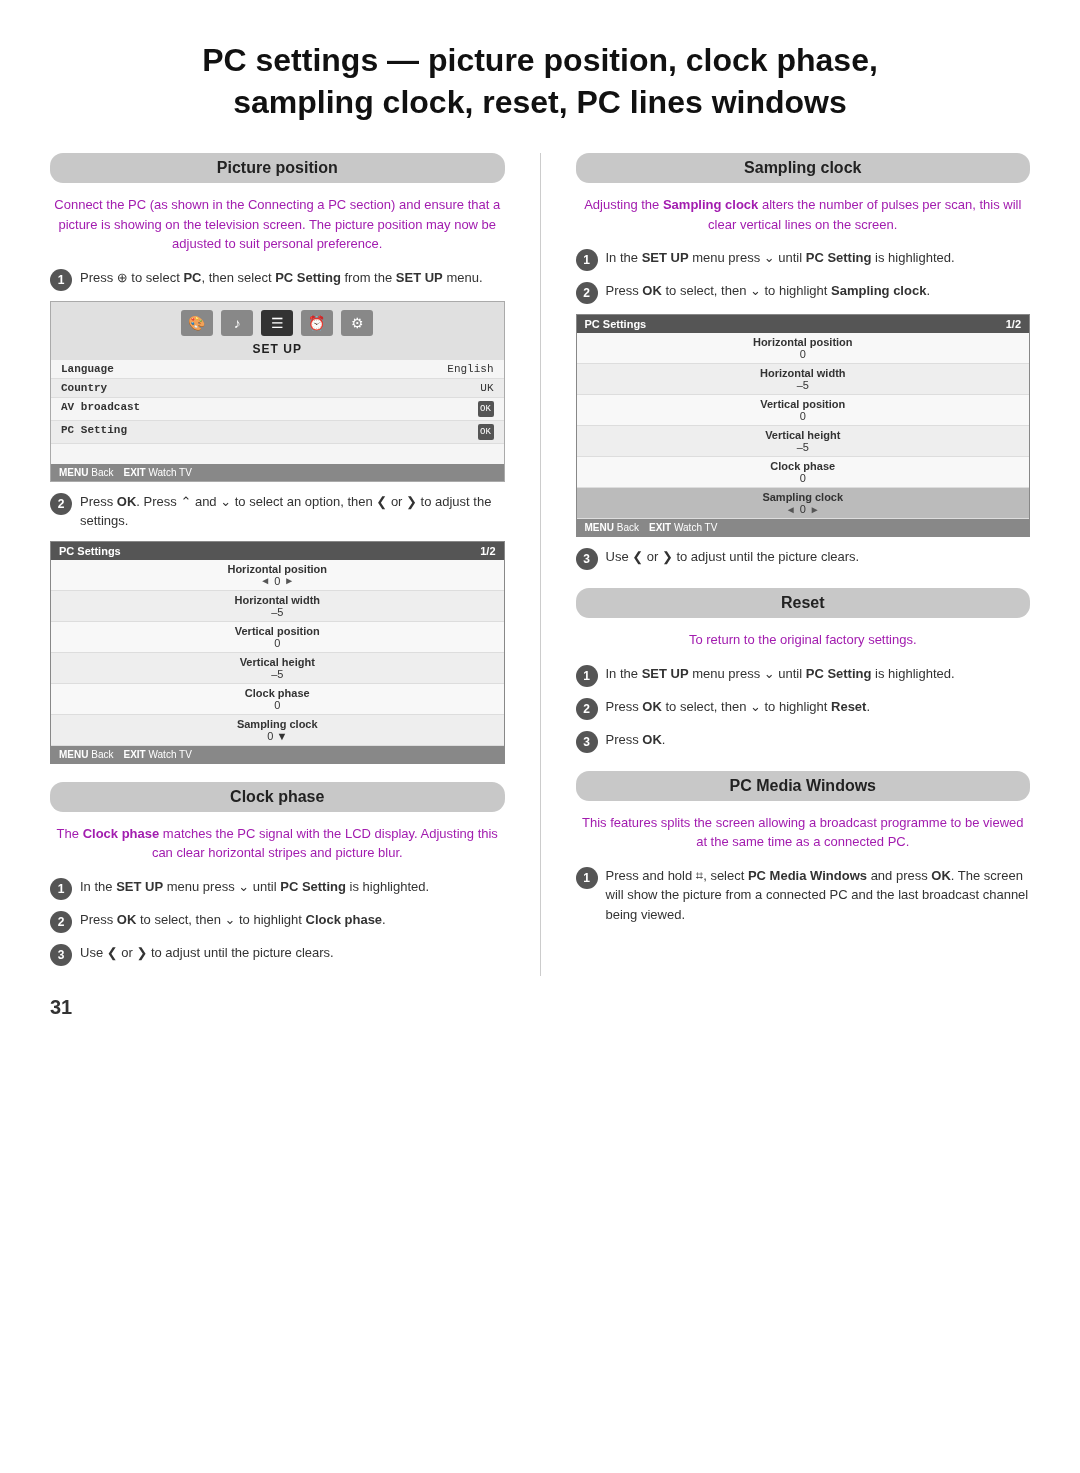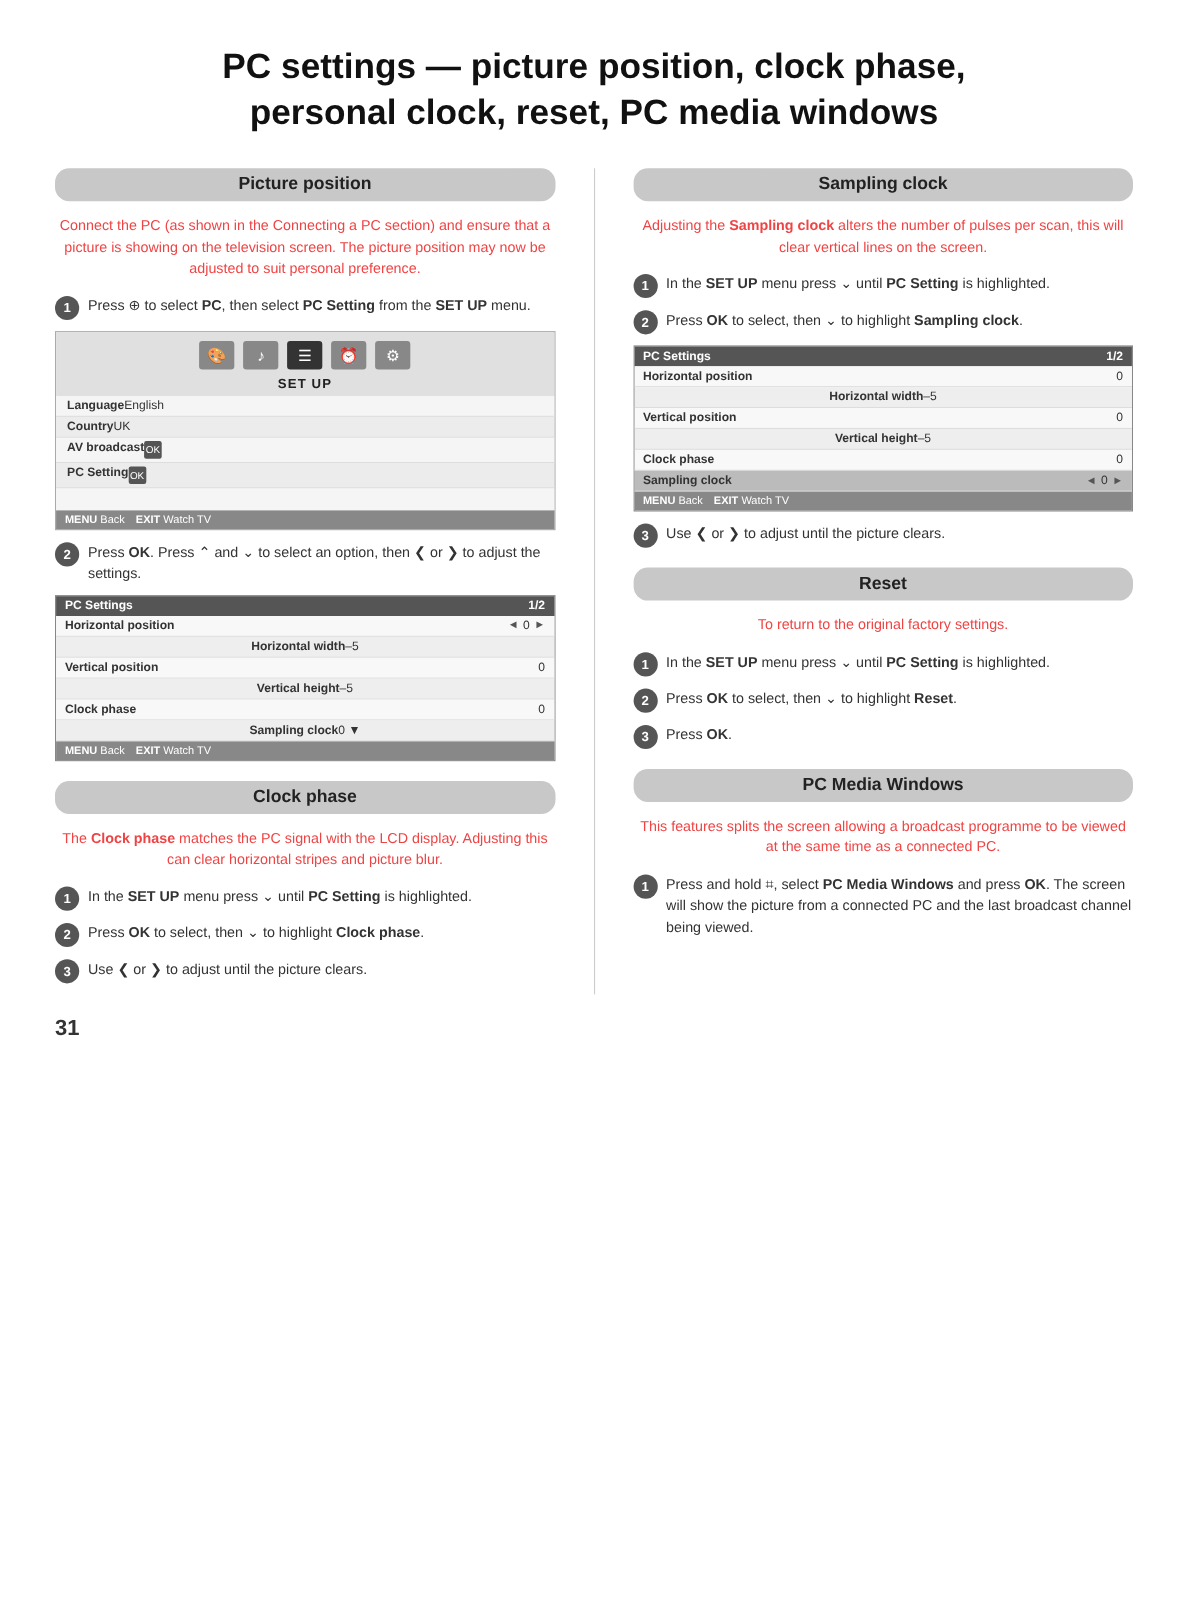--- a/index.html
+++ b/index.html
@@ -34,21 +34,21 @@
       font-weight: bold;
       padding: 6px 10px;
       margin-bottom: 12px;
       border-radius: 13px;
     }
     .section-text {
       font-size: 13px;
       line-height: 1.5;
       text-align: center;
       margin-bottom: 14px;
-      color: #ef4444;
+      color: #a21caf;
     }
     .step-row {
       display: flex;
       align-items: flex-start;
       gap: 8px;
       margin-bottom: 10px;
     }
     .step-num {
       width: 22px;
       height: 22px;
@@ -102,24 +102,25 @@
     .menu-title-row {
       text-align: center;
       font-weight: bold;
       font-size: 12px;
       padding: 2px 0 4px;
       background: #e0e0e0;
       letter-spacing: 1px;
     }
     .menu-row {
       display: flex;
-      justify-content: flex-start;
+      justify-content: space-between;
       padding: 3px 10px;
       border-bottom: 1px solid #ddd;
       background: #f5f5f5;
+      font-family: Liberation Mono, monospace;
     }
     .menu-row.alt {
       background: #ececec;
     }
     .menu-row .label { color: #333; font-weight: bold; font-size: 11px; }
     .menu-row .value { color: #333; font-size: 11px; }
     .menu-row .value-icon {
       width: 16px; height: 16px;
       background: #555;
       border-radius: 2px;
@@ -154,20 +155,21 @@
       font-weight: bold;
       font-size: 11px;
     }
     .pc-settings-row {
       display: flex;
       justify-content: space-between;
       align-items: center;
       padding: 3px 8px;
       border-bottom: 1px solid #ddd;
       background: #f8f8f8;
+      flex-direction: column;
     }
     .pc-settings-row.alt { background: #eee; justify-content: center; }
     .pc-settings-row.highlighted { background: #bbb; }
     .pc-settings-row .row-label { font-weight: bold; font-size: 11px; color: #333; }
     .pc-settings-row .row-val { font-size: 11px; color: #333; display: flex; align-items: center; gap: 4px; }
     .arrow-left, .arrow-right {
       font-size: 10px;
       color: #555;
     }
     .pc-settings-footer {
@@ -193,21 +195,21 @@
     }
     .reset-section, .pc-media-section {
       margin-top: 18px;
     }
   </style>
 </head>
 <body>
 
 <h1 class="page-title">
   <span>PC settings — picture position, clock phase,</span><br>
-  <span>personal clock, reset, PC media windows</span>
+  <span>sampling clock, reset, PC lines windows</span>
 </h1>
 
 <div class="two-col">
 
   <div class="col-left">
 
     <div>
       <div class="section-header">Picture position</div>
       <p class="section-text">Connect the PC (as shown in the  Connecting a PC section) and ensure that a picture is showing on the television screen. The picture position may now be adjusted to suit personal preference.</p>
 

